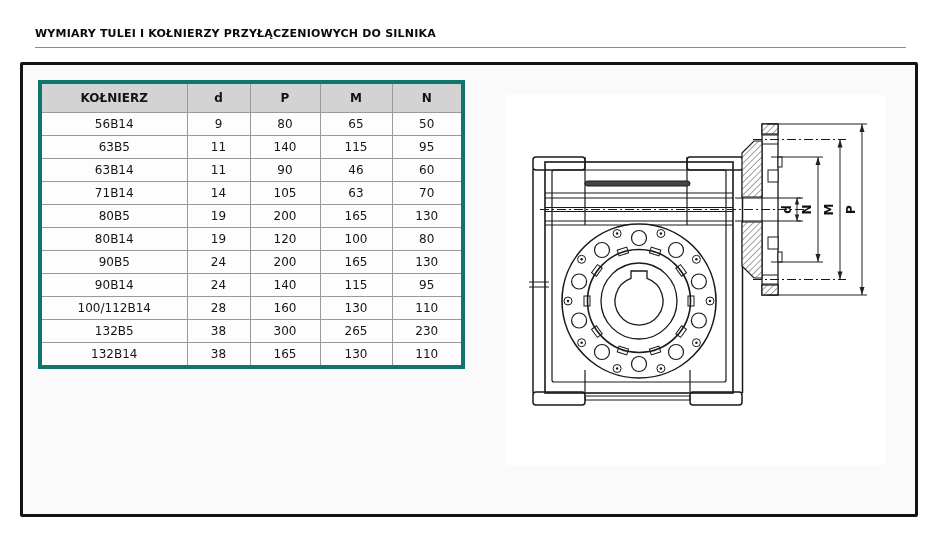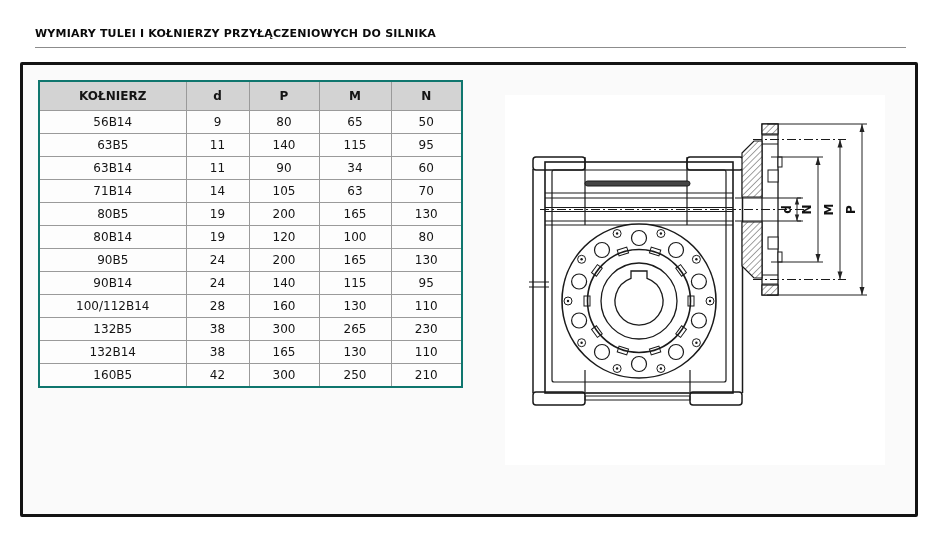--- a/index.html
+++ b/index.html
@@ -9,21 +9,21 @@
               letter-spacing:.2px;color:#0a0a0a;white-space:nowrap;}
   .title-rule{position:absolute;left:35px;top:47px;width:871px;height:0;
               border-top:1px solid #8c8c8c;}
   .frame{position:absolute;left:20px;top:62px;width:892px;height:449px;
          border:3px solid #131313;background:#fafafa;border-radius:2px;}
   
   table.dims{position:absolute;left:15px;top:15px;border-collapse:collapse;
              font-size:12px;background:#fdfdfd;}
   table.dims th,table.dims td{border:1px solid #9a9a9a;text-align:center;padding:0;
              height:22px;line-height:1;}
-  table.dims{border:2px solid #0f766e;padding-left:20px;}
+  table.dims{border:4px solid #0f766e;padding-left:20px;}
   table.dims thead th{background:#d3d3d3;height:28px;font-size:12px;font-weight:bold;}
   tr.unit-row td{height:23px;font-weight:bold;}
   col.c-flange{width:147px;} col.c-d{width:63px;} col.c-p{width:70px;}
   col.c-m{width:72px;} col.c-n{width:71px;}
   
   .drawing{position:absolute;left:482px;top:30px;width:380px;height:370px;background:#ffffff;}
   svg text.dim{font-family:"DejaVu Sans","Liberation Sans",sans-serif;font-size:12px;
                font-weight:bold;fill:#111;}
 </style>
 </head>
@@ -63,21 +63,21 @@
           <td>63B5</td>
           <td>11</td>
           <td>140</td>
           <td>115</td>
           <td>95</td>
         </tr>
       <tr>
           <td>63B14</td>
           <td>11</td>
           <td>90</td>
-          <td>34</td>
+          <td>46</td>
           <td>60</td>
         </tr>
       <tr>
           <td>71B14</td>
           <td>14</td>
           <td>105</td>
           <td>63</td>
           <td>70</td>
         </tr>
       <tr>
@@ -121,27 +121,20 @@
           <td>300</td>
           <td>265</td>
           <td>230</td>
         </tr>
       <tr>
           <td>132B14</td>
           <td>38</td>
           <td>165</td>
           <td>130</td>
           <td>110</td>
-        </tr>
-      <tr>
-          <td>160B5</td>
-          <td>42</td>
-          <td>300</td>
-          <td>250</td>
-          <td>210</td>
         </tr>
     </tbody>
   </table>
 
   <div class="drawing">
     <svg width="380" height="370" viewBox="0 0 380 370" xmlns="http://www.w3.org/2000/svg">
       <defs>
         <pattern id="hatch" patternUnits="userSpaceOnUse" width="4.5" height="4.5" patternTransform="rotate(45)">
           <rect width="4.5" height="4.5" fill="#ffffff"></rect>
           <line x1="0" y1="0" x2="0" y2="4.5" stroke="#444" stroke-width="1"></line>

